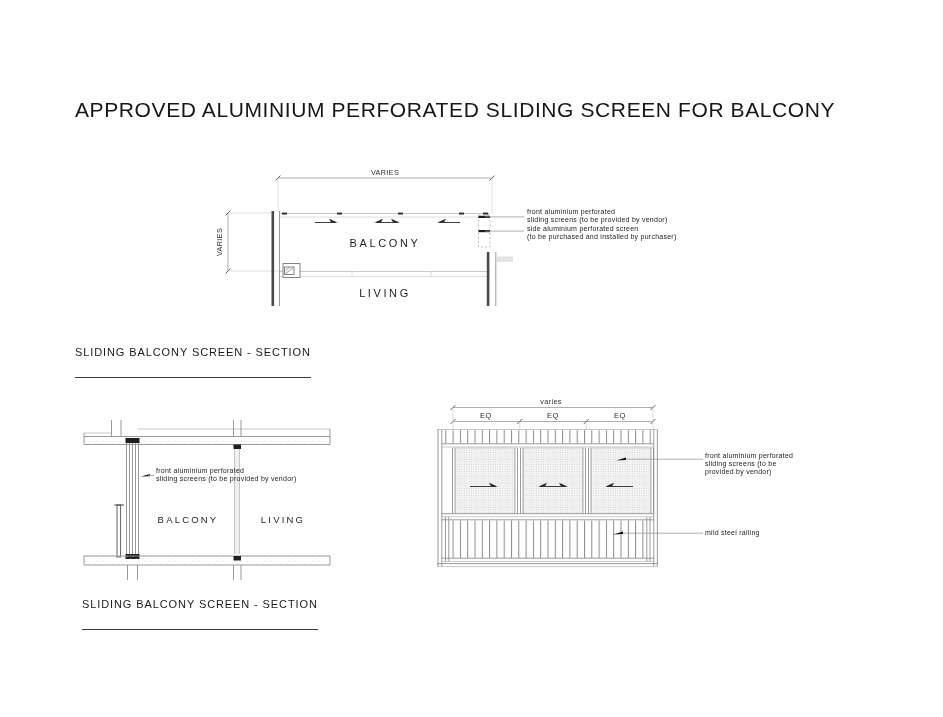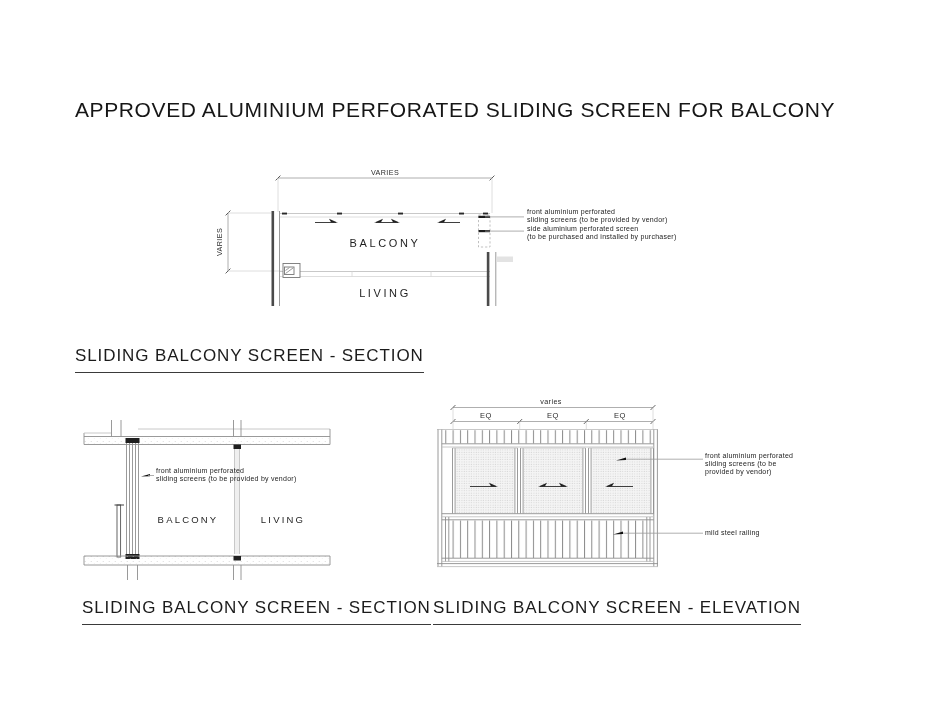--- a/index.html
+++ b/index.html
@@ -1,21 +1,21 @@
 <!DOCTYPE html>
 <html><head>
 <meta charset="utf-8">
 <style>
   html,body{margin:0;padding:0;background:#fff;}
   #canvas{position:relative;width:943px;height:717px;background:#ffffff;overflow:hidden;
           font-family:"Liberation Sans",sans-serif;}
   .title{position:absolute;left:75px;top:98px;font-size:21px;letter-spacing:0.6px;
          color:#161616;white-space:nowrap;}
-  .caption{position:absolute;font-size:17px;letter-spacing:0.9px;color:#1b1b1b;
-           white-space:nowrap;border-bottom:1.2px solid #3a3a3a;padding-bottom:6px;}
+  .caption{position:absolute;font-size:11px;letter-spacing:0.9px;color:#1b1b1b;
+           white-space:nowrap;border-bottom:1.2px solid #3a3a3a;padding-bottom:19px;}
   .note{position:absolute;font-size:7px;line-height:8px;letter-spacing:0.25px;
         color:#222;white-space:pre-line;}
   svg{position:absolute;left:0;top:0;}
   .thin{stroke:#c2c2c2;stroke-width:0.9;fill:none;}
   .xthin{stroke:#d6d6d6;stroke-width:0.8;fill:none;}
   .mid{stroke:#8e8e8e;stroke-width:0.9;fill:none;}
   .dark{stroke:#3f3f3f;stroke-width:1;fill:none;}
   .dim{stroke:#9b9b9b;stroke-width:0.8;fill:none;}
   .tick{stroke:#4a4a4a;stroke-width:0.9;}
   .dtext{font-family:"Liberation Sans",sans-serif;font-size:7.2px;fill:#2b2b2b;
@@ -298,15 +298,14 @@
   <div class="caption" style="left:75px;top:346px;">SLIDING BALCONY SCREEN - SECTION</div>
 
   <div class="note" style="left:156px;top:467px;">front aluminium perforated
 sliding screens (to be provided by vendor)</div>
   <div class="caption" style="left:82px;top:598px;">SLIDING BALCONY SCREEN - SECTION</div>
 
   <div class="note" style="left:705px;top:452px;">front aluminium perforated
 sliding screens (to be
 provided by vendor)</div>
   <div class="note" style="left:705px;top:528.5px;">mild steel railing</div>
-  <div class="caption" style="left:433px;top:598px;">SLIDING BALCONY SCREEN - ELEVATION</div>
 
 </div>
 
 </body></html>

